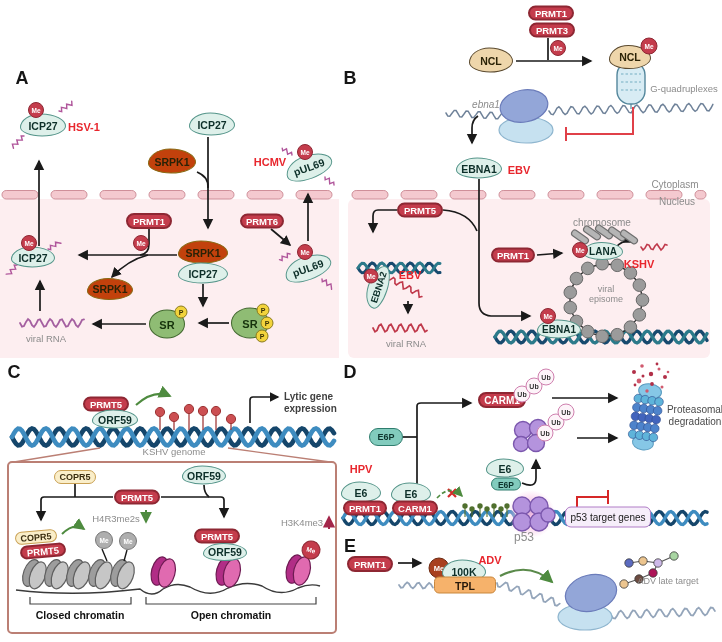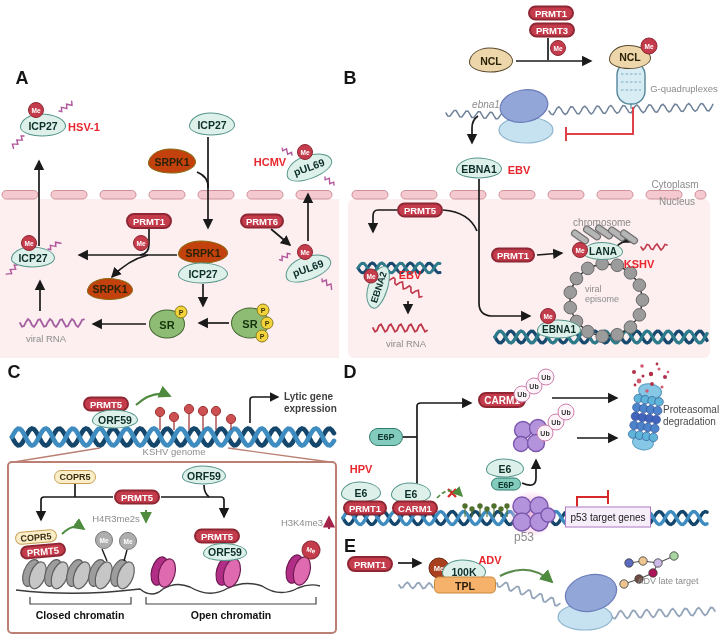--- a/index.html
+++ b/index.html
@@ -19,24 +19,24 @@
 .mgray{background:#aeaeae;border-color:#787878}
 .mdark{background:#a8401f;border-color:#6d2a12;font-size:7.5px}
 .pc{background:#f2d33c;border:1.2px solid #8a7a1e;border-radius:50%;color:#3a3206;font-size:7px;font-weight:bold}
 .ub{background:#fdf4f9;border:1.3px solid #cf7fae;border-radius:50%;color:#333;font-size:7px;font-weight:bold}
 .sr{background:#8fbc74;border:1.7px solid #42682f;border-radius:50%;color:#16320c;font-size:11px;font-weight:bold}
 .vred{color:#e8262d;font-size:11px;font-weight:bold}
 .gray{color:#8c8c8c;font-size:9.5px}
 .gb{font-weight:normal}
 .ital{font-style:italic}
 .blk{color:#111;font-size:10.5px;font-weight:bold}
-.genebox{background:#f6eefa;border:1.5px solid #b07cc6;border-radius:0;color:#1a1a1a;font-size:10px}
+.genebox{background:#f6eefa;border:1.5px solid #b07cc6;border-radius:6px;color:#1a1a1a;font-size:10px}
 .tpl{background:#f6b26b;border:1.6px solid #c9873d;border-radius:5px;color:#27180a;font-size:10.5px;font-weight:bold}
 .lytic{font-size:10px;font-weight:bold;color:#3f3f3f;line-height:1.15}
-.wrapc{white-space:normal;line-height:1.15}
+.wrapc{white-space:normal;text-align:center;line-height:1.15}
 </style>
 </head>
 <body>
 
 <div id="stage">
 
 <svg id="art" width="722" height="642" viewBox="0 0 722 642">
   <defs>
     <marker id="mB" viewBox="0 0 8 8" refX="6" refY="4" markerWidth="7" markerHeight="7" orient="auto">
           <path d="M0,0.5 L7,4 L0,7.5 Z" fill="#1a1a1a"></path>

